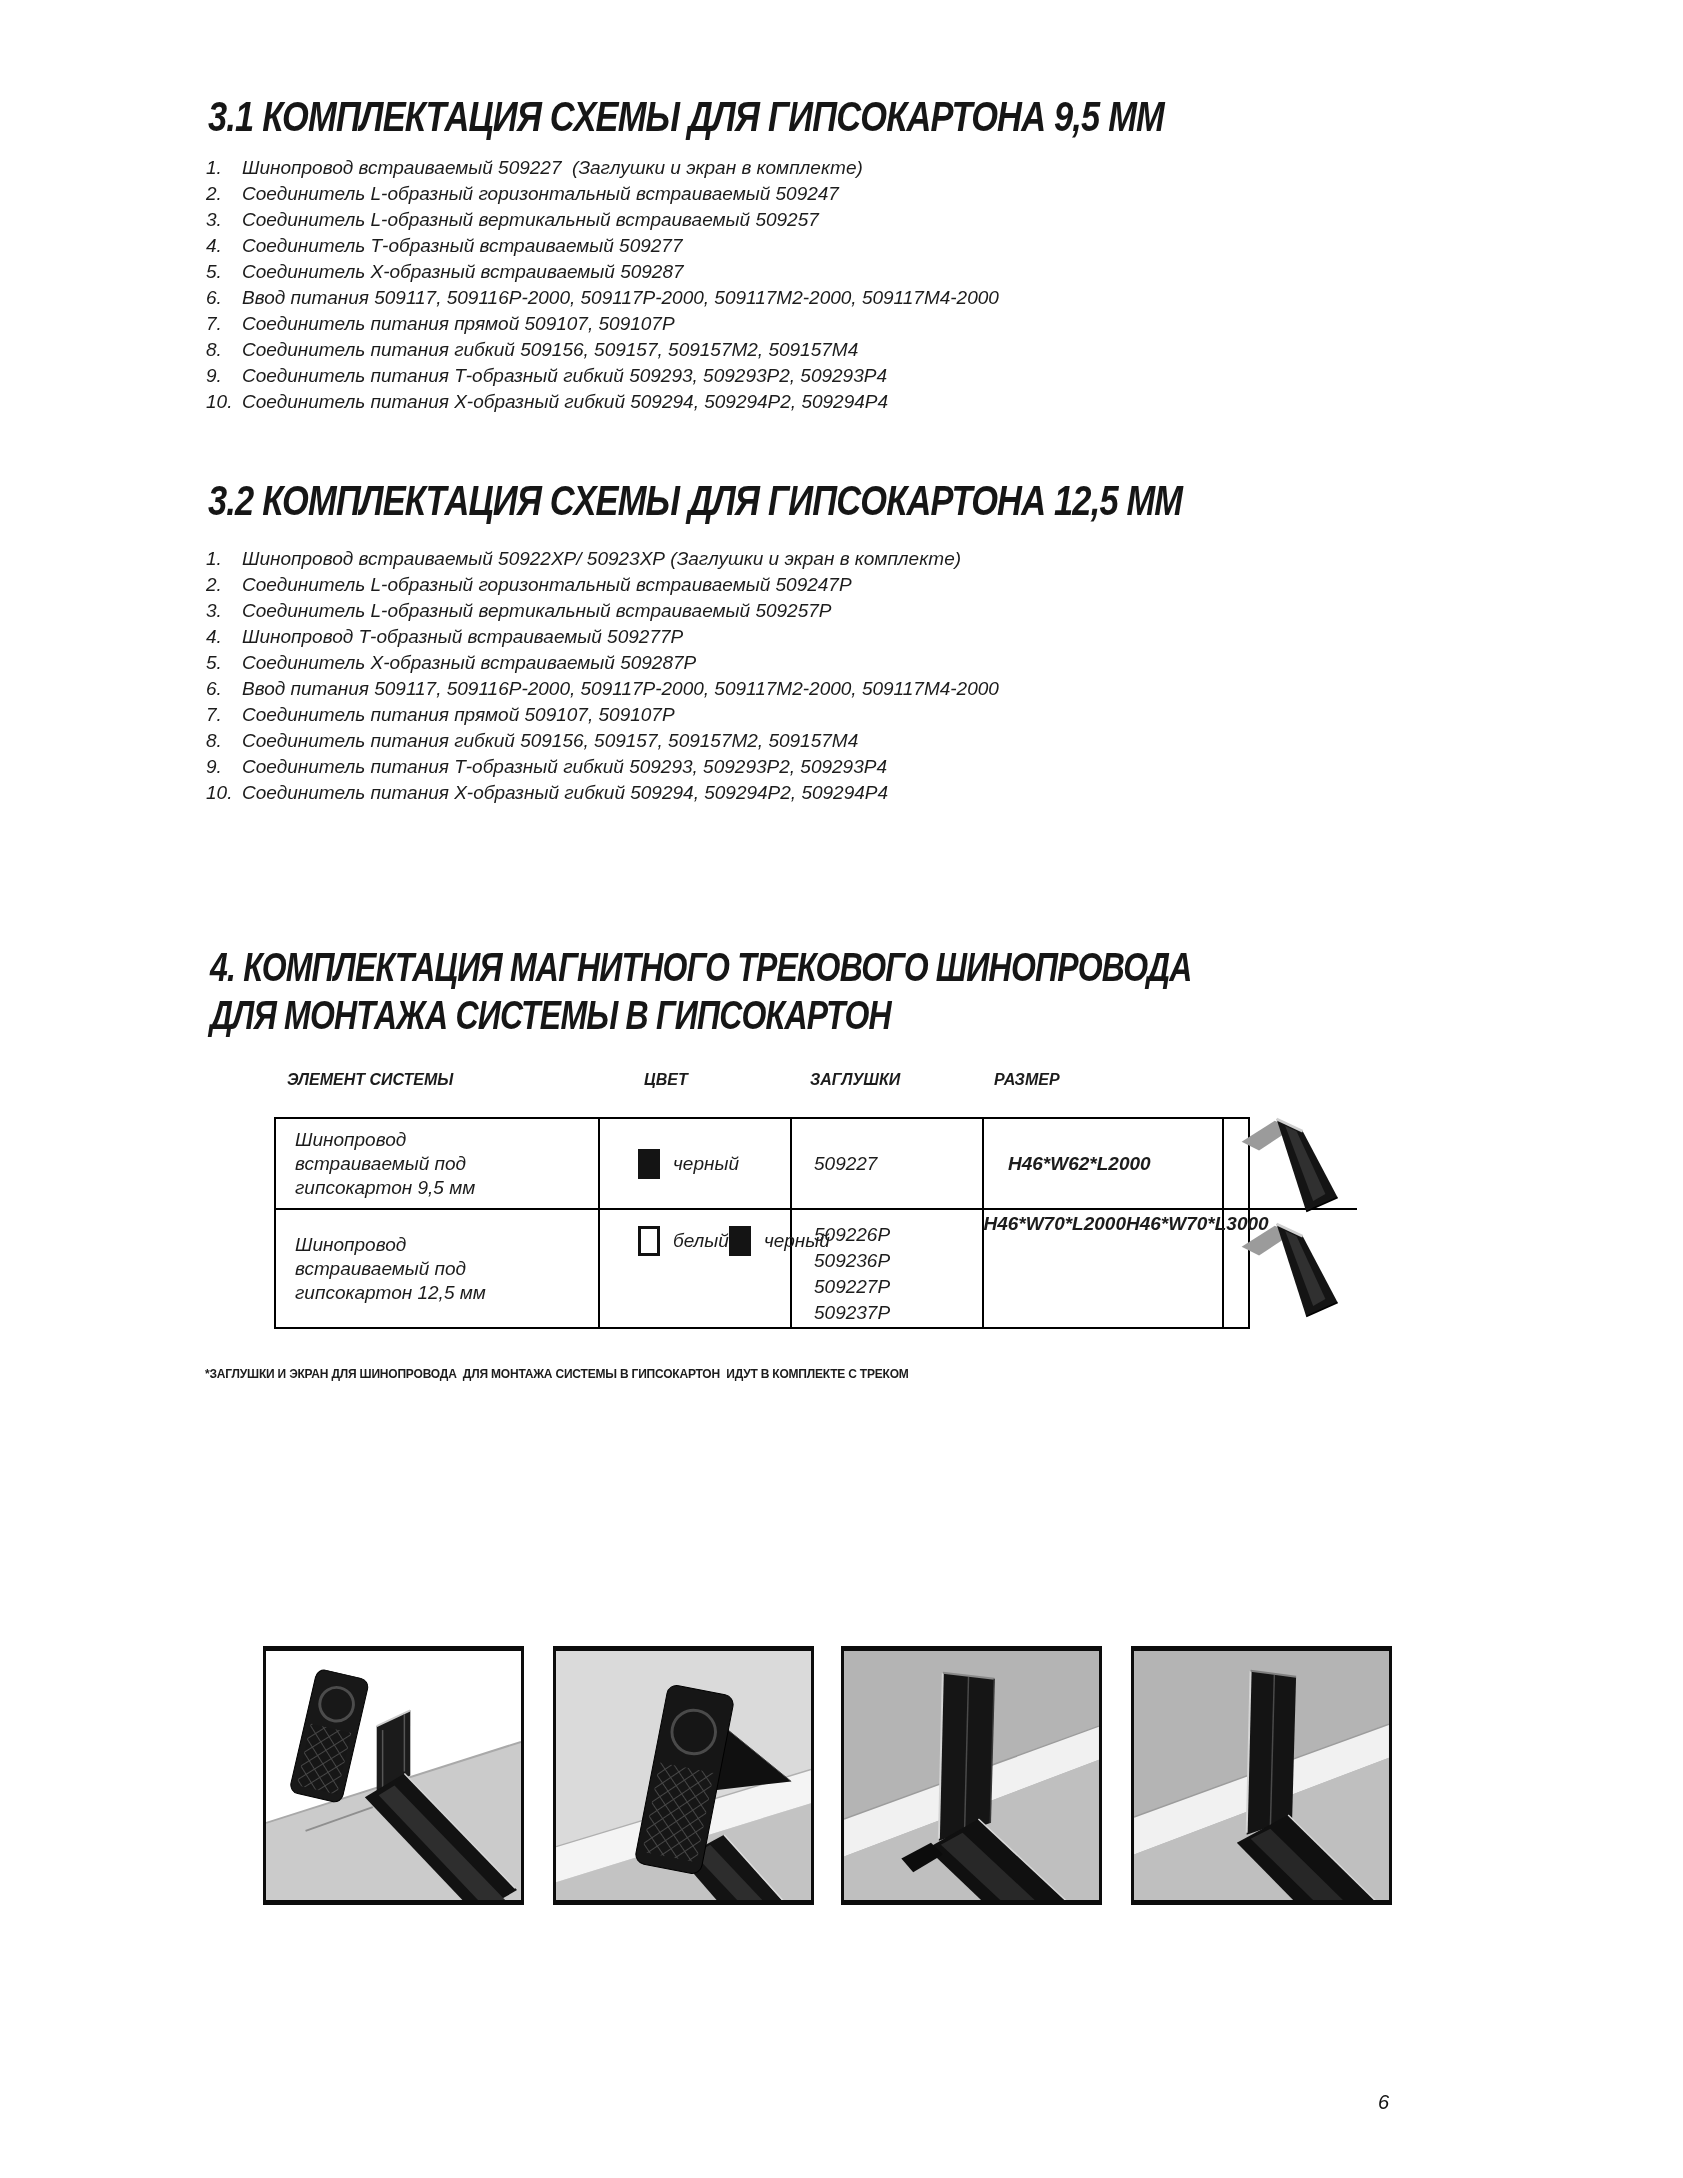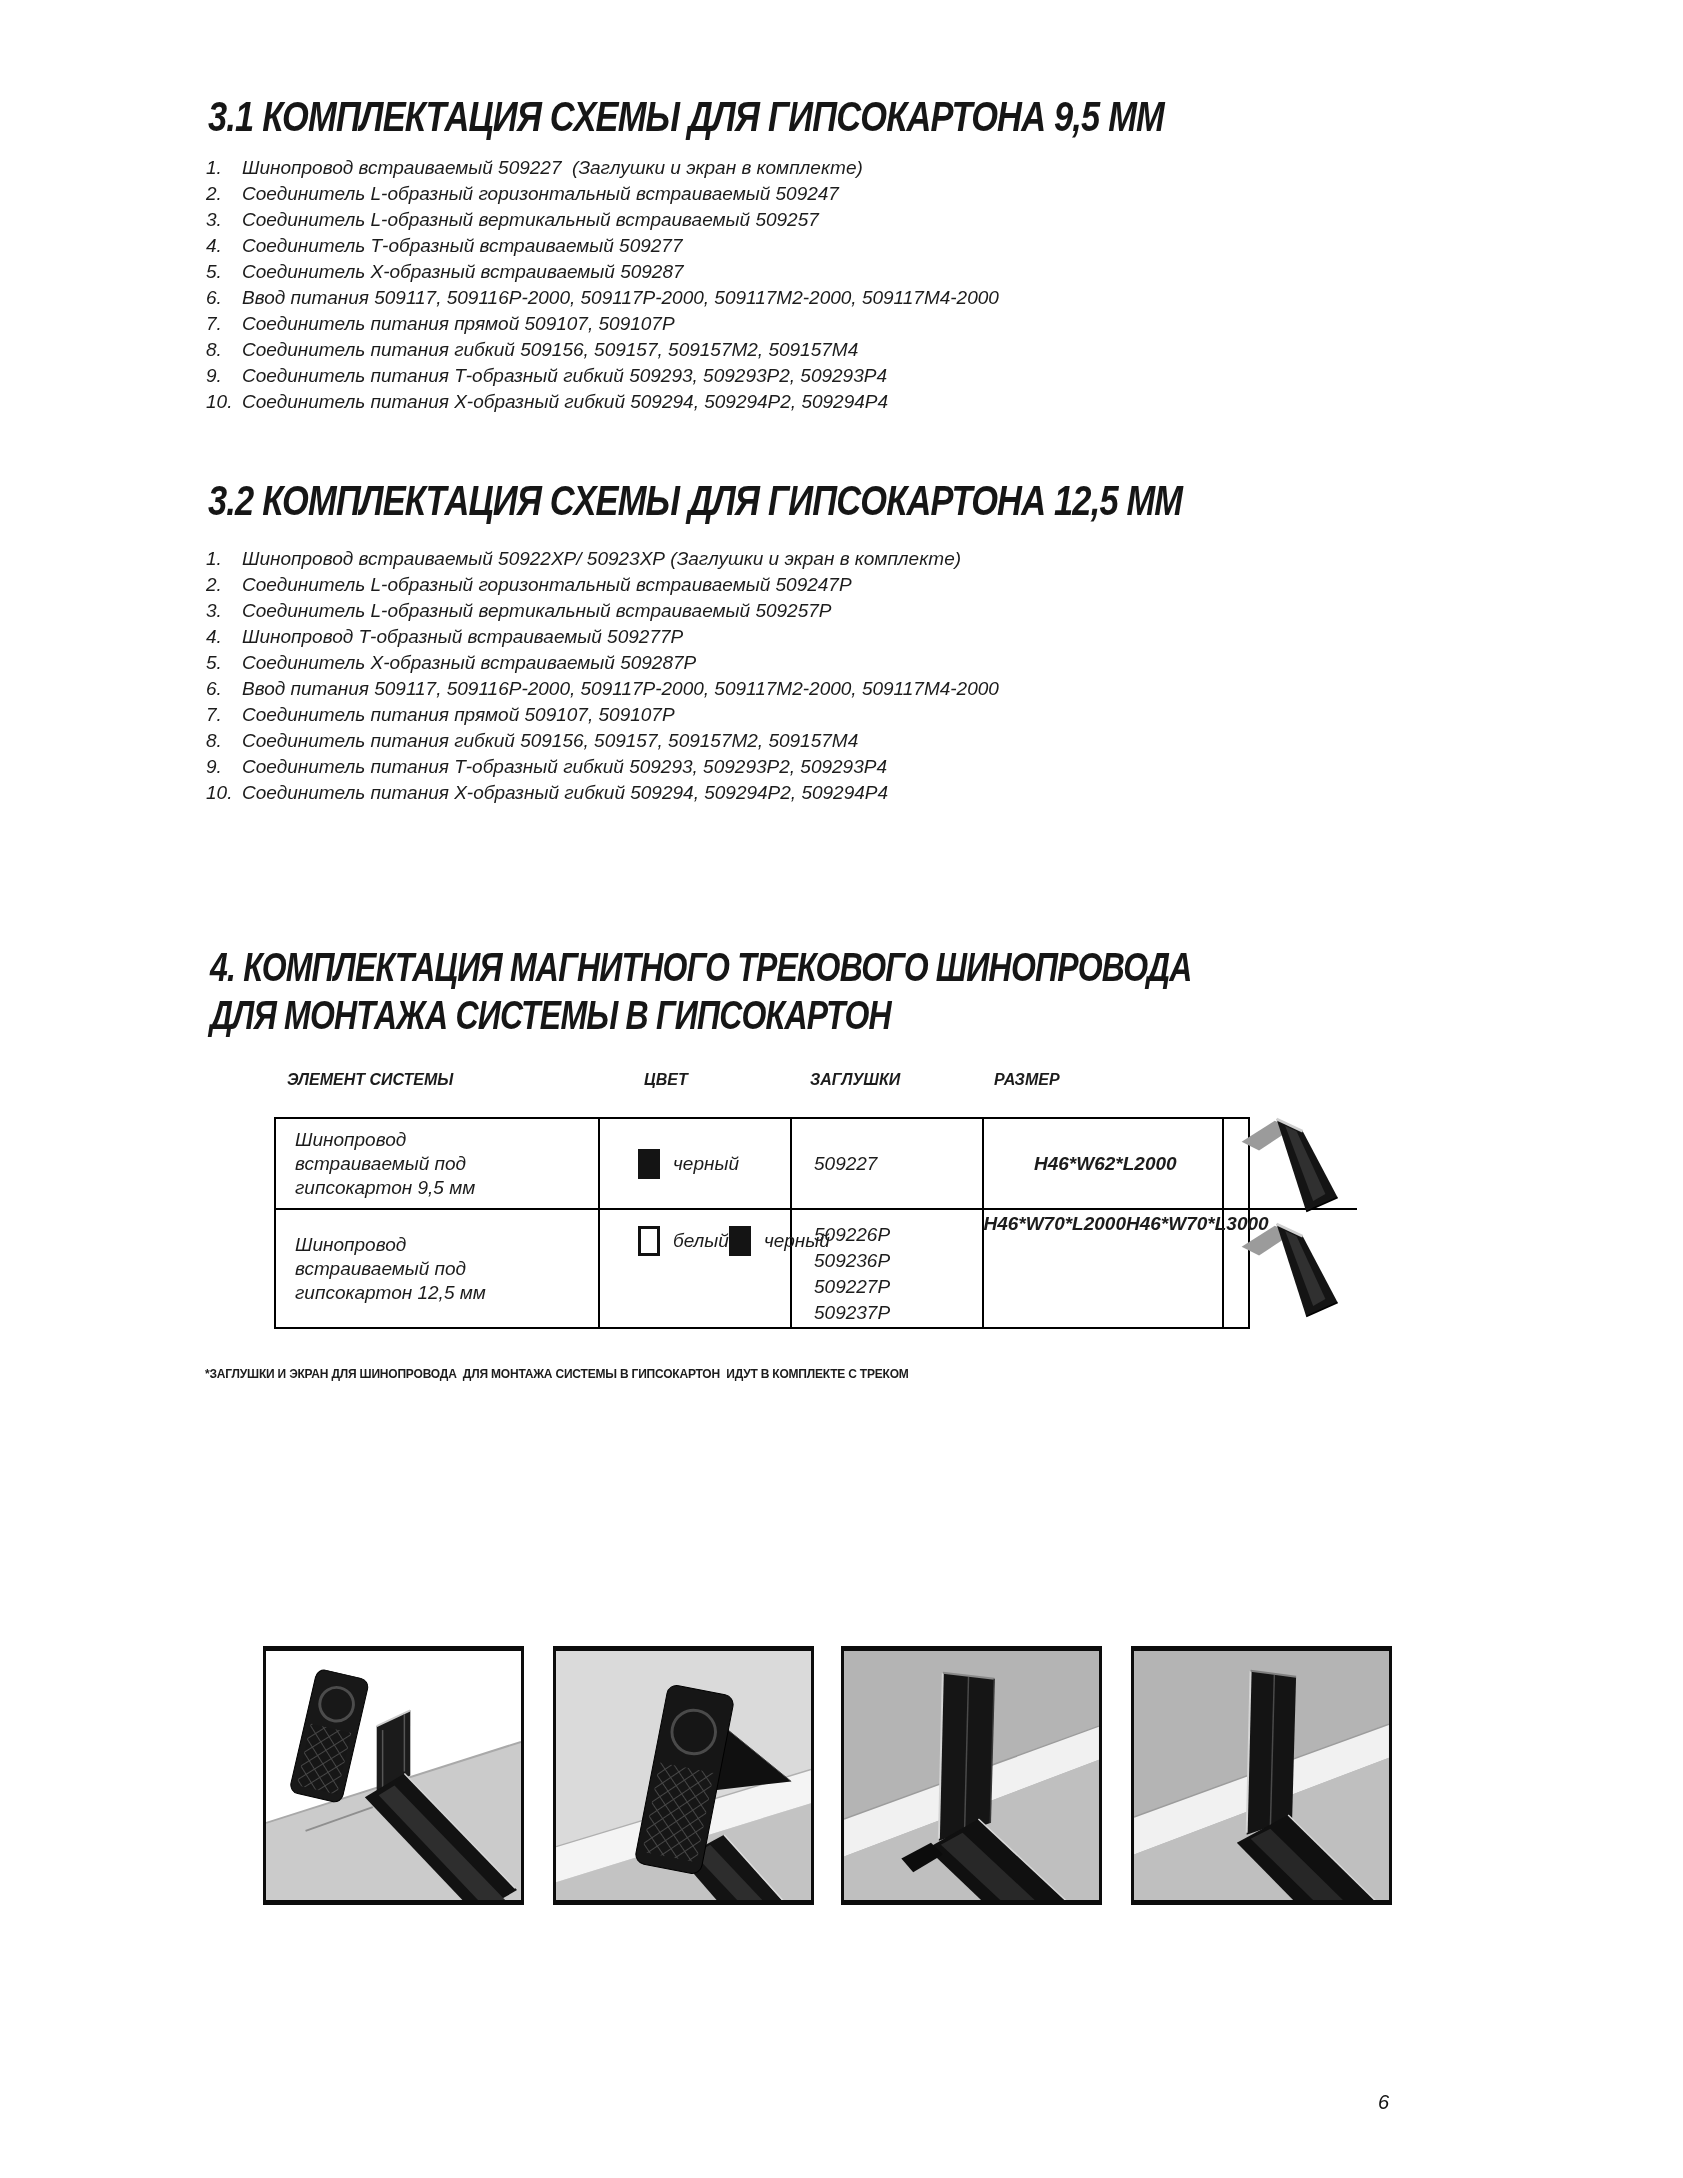--- a/index.html
+++ b/index.html
@@ -49,21 +49,21 @@
   .c-col{align-items:center;padding-left:38px;gap:13px;}
   .c-col2{flex-direction:row;justify-content:flex-start;align-items:flex-start;
           padding:16px 0 18px 38px;}
   .color-entry{display:flex;align-items:center;gap:13px;}
   .swatch{width:22px;height:30px;flex:0 0 auto;}
   .swatch.black{background:#141414;}
   .swatch.white{background:#ffffff;border:3px solid #111;}
   .c-art{align-items:center;padding-left:22px;}
   .c-art2{flex-direction:column;justify-content:space-between;align-items:flex-start;
           padding:12px 0 12px 22px;line-height:26px;}
-  .c-size{align-items:center;padding-left:50px;font-weight:bold;}
+  .c-size{align-items:center;padding-left:24px;font-weight:bold;}
   .c-size2{justify-content:center;padding-left:46px;
            font-weight:bold;line-height:27px;}
   .c-img{align-items:center;justify-content:center;padding:4px;}
   .footnote{
     position:absolute;left:205px;top:1367px;font-size:12px;font-weight:bold;
     white-space:pre;color:#1c1c1c;letter-spacing:-0.2px;
   }
   .gallery-box{
     position:absolute;top:1646px;width:261px;height:259px;background:#fff;
     border:3px solid #0c0c0c;border-top-width:5px;border-bottom-width:5px;

